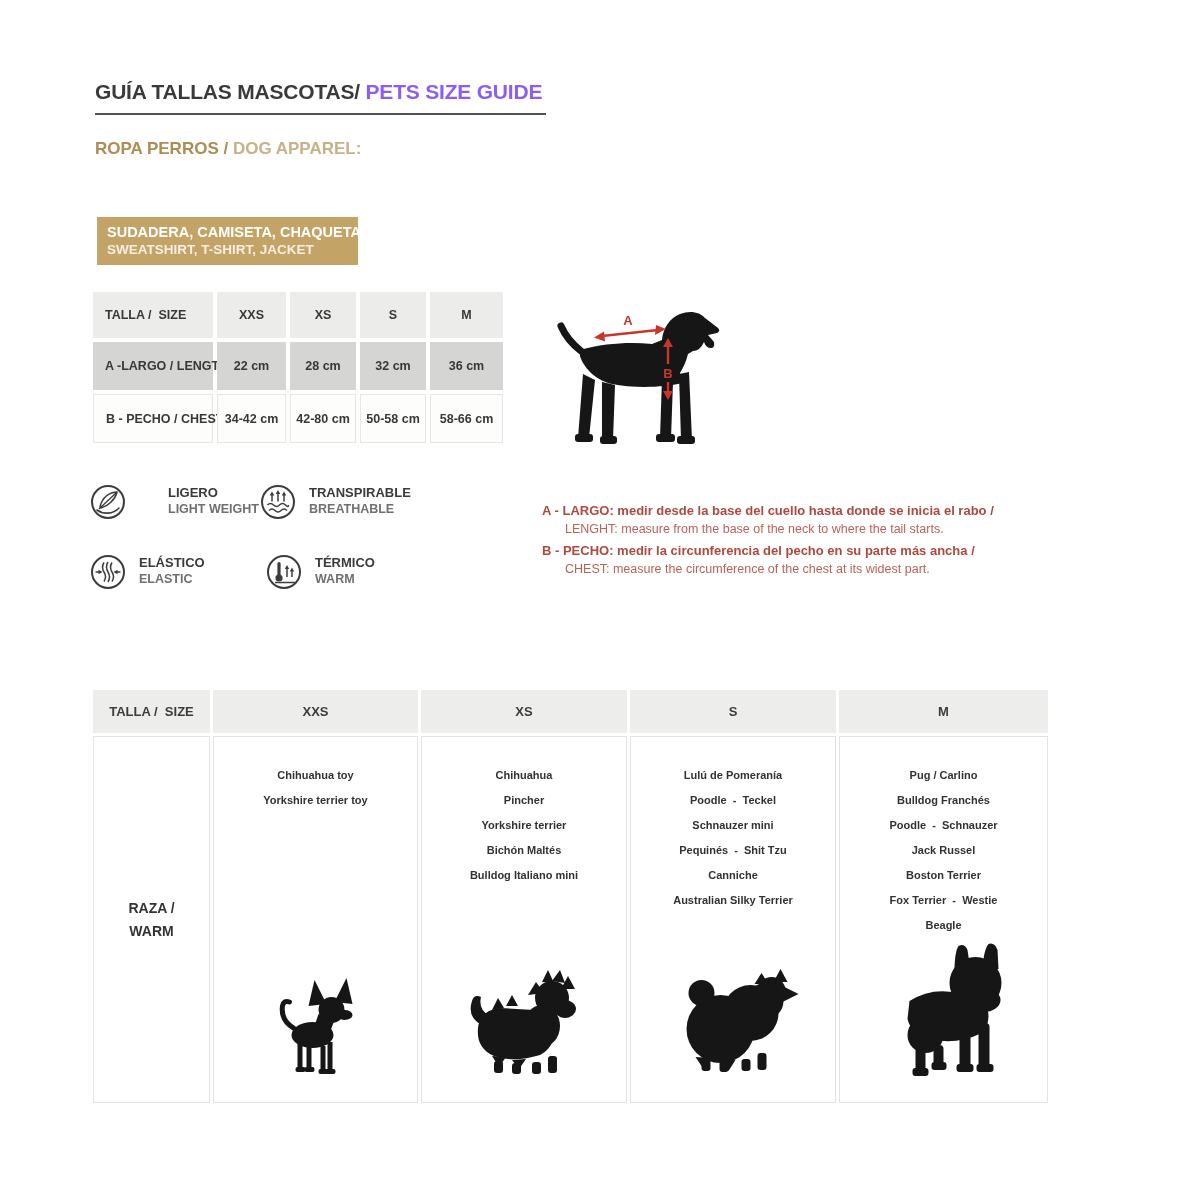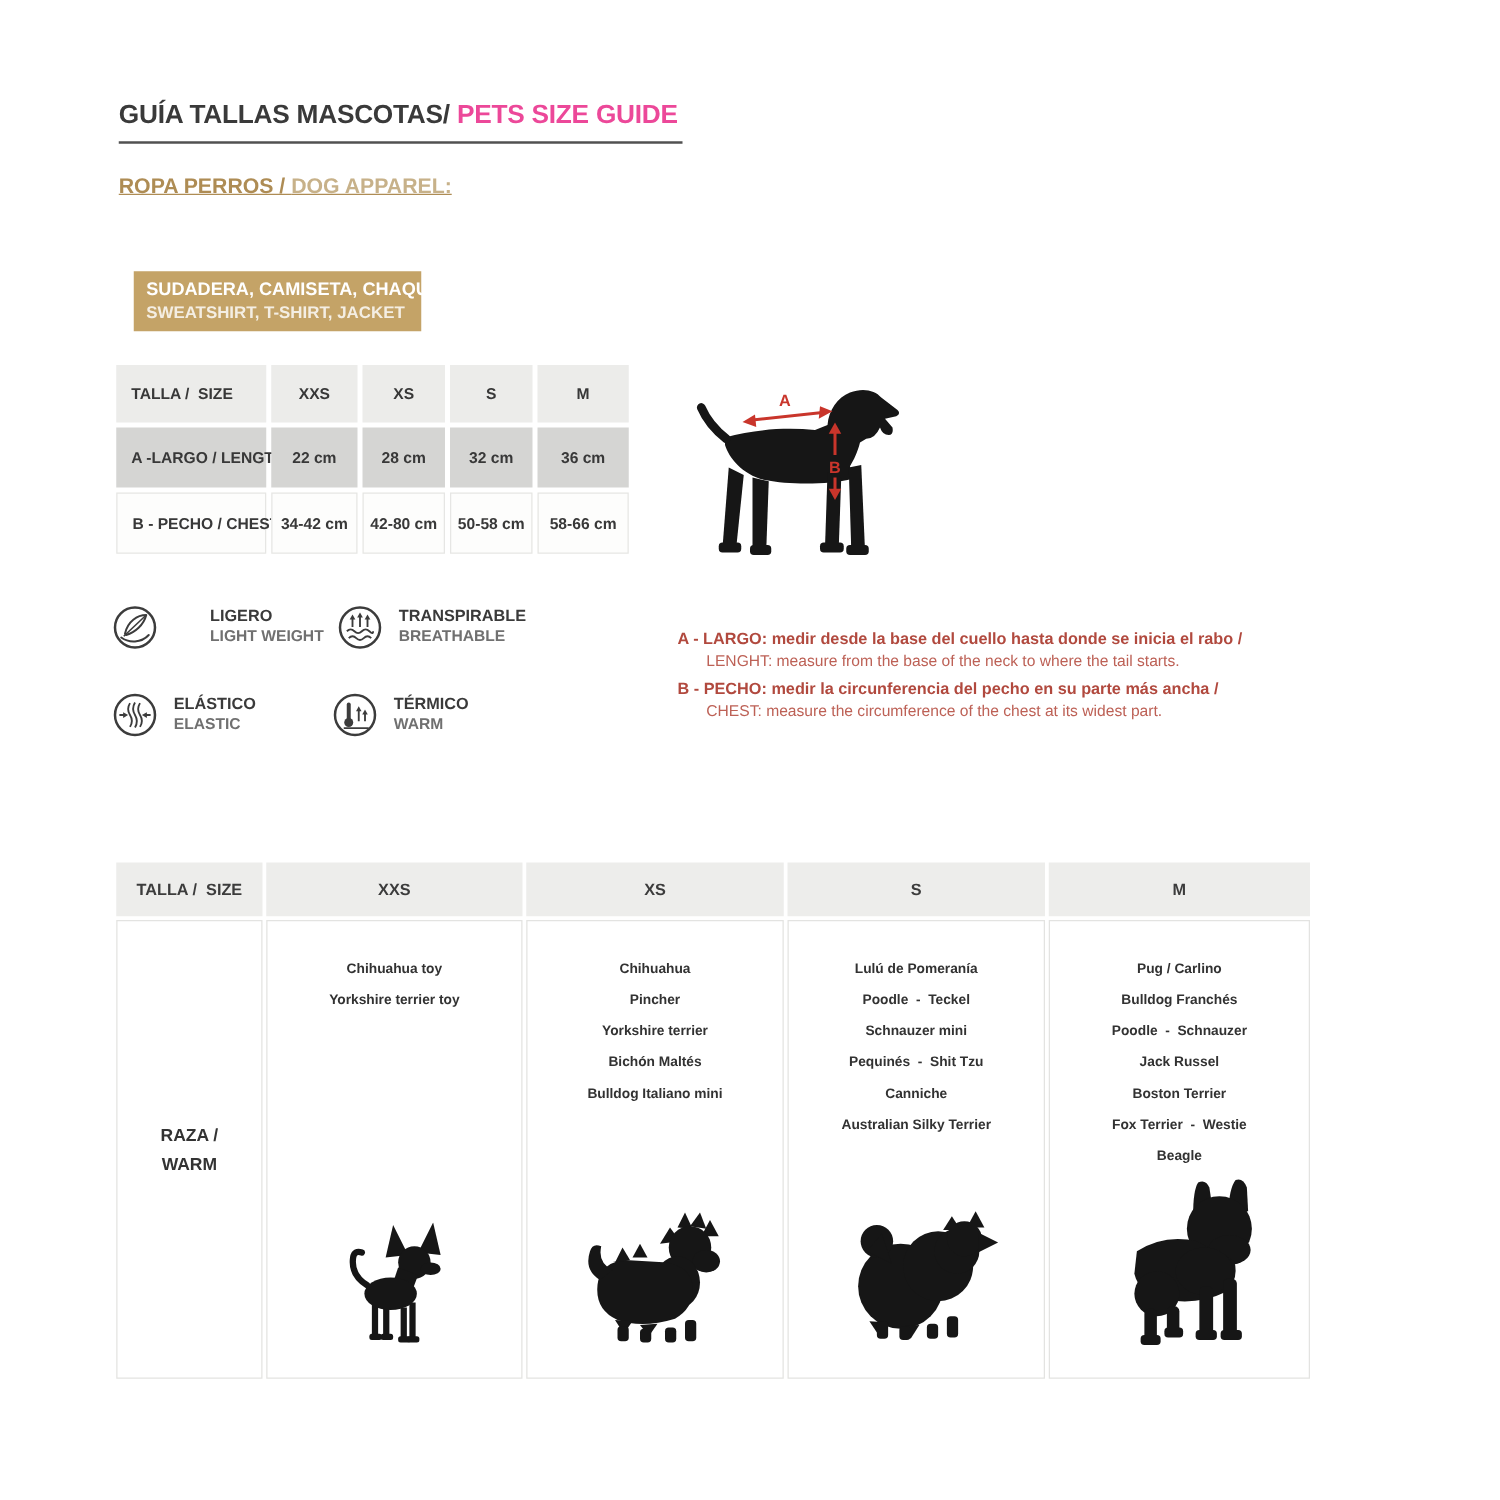--- a/index.html
+++ b/index.html
@@ -4,27 +4,27 @@
 <style>
   * { margin:0; padding:0; box-sizing:border-box; }
   html,body { background:#ffffff; }
   body { font-family:"Liberation Sans", sans-serif; color:#3a3a3a; }
   .page { position:relative; width:1200px; height:1200px; background:#ffffff; overflow:hidden; }
 
   
   .title { position:absolute; left:95px; top:80px; font-size:21px; font-weight:700;
            letter-spacing:-0.2px; white-space:nowrap; border-bottom:2px solid #515151;
            padding-bottom:9px; padding-right:4px; }
-  .title .en { color:#ec4899; }
+  .title .en { color:#8b5cf6; }
   .subtitle { position:absolute; left:95px; top:139px; font-size:17px; font-weight:700;
-              color:#ae8c54; white-space:nowrap;text-decoration:underline; }
+              color:#ae8c54; white-space:nowrap; }
   .subtitle .en { color:#c7b189; }
 
   
-  .banner { position:absolute; left:107px; top:217px; width:230px; height:48px;
+  .banner { position:absolute; left:97px; top:217px; width:261px; height:48px;
             background:#c4a367; padding:7px 10px 0 10px; line-height:17px; }
   .banner .l1 { font-size:14.5px; font-weight:700; color:#ffffff; white-space:nowrap; }
   .banner .l2 { font-size:13.5px; font-weight:700; color:rgba(255,255,255,0.82); white-space:nowrap; }
 
   
   .size-table { position:absolute; left:93px; top:292px; display:grid;
                 grid-template-columns:120px 69px 66px 66px 73px; gap:4px; }
   .size-table .cell { display:flex; align-items:center; justify-content:center;
                       font-weight:700; font-size:12.5px; white-space:pre; color:#383838; }
   .size-table .h { height:46px; background:#ececea; }
@@ -34,21 +34,21 @@
 
   
   .diagram { position:absolute; left:550px; top:298px; }
 
   
   .feature { position:absolute; display:flex; gap:13px; align-items:flex-start; }
   .feature svg { flex:0 0 auto; }
   .feature .es { font-size:13px; font-weight:700; color:#3a3a3a; margin-top:1px; white-space:nowrap; }
   .feature .en { font-size:12.5px; font-weight:700; color:#707070; margin-top:2px; white-space:nowrap; }
   .f1 { left:90px;  top:484px;gap:42px; }
-  .f2 { left:270px; top:484px; }
+  .f2 { left:260px; top:484px; }
   .f3 { left:90px;  top:554px; }
   .f4 { left:266px; top:554px; }
 
   
   .notes { position:absolute; left:542px; top:503px; }
   .notes .bold { font-size:13px; font-weight:700; color:#b1493e; white-space:nowrap; }
   .notes .norm { font-size:12.5px; font-weight:400; color:#bd6156; white-space:nowrap;
                  padding-left:23px; margin:4px 0 7px 0; }
 
   

